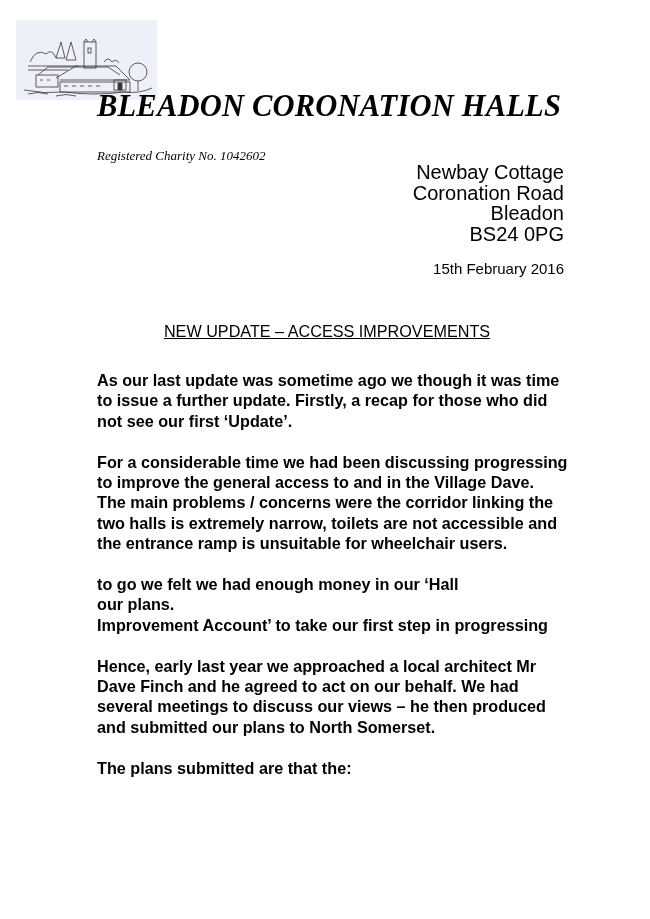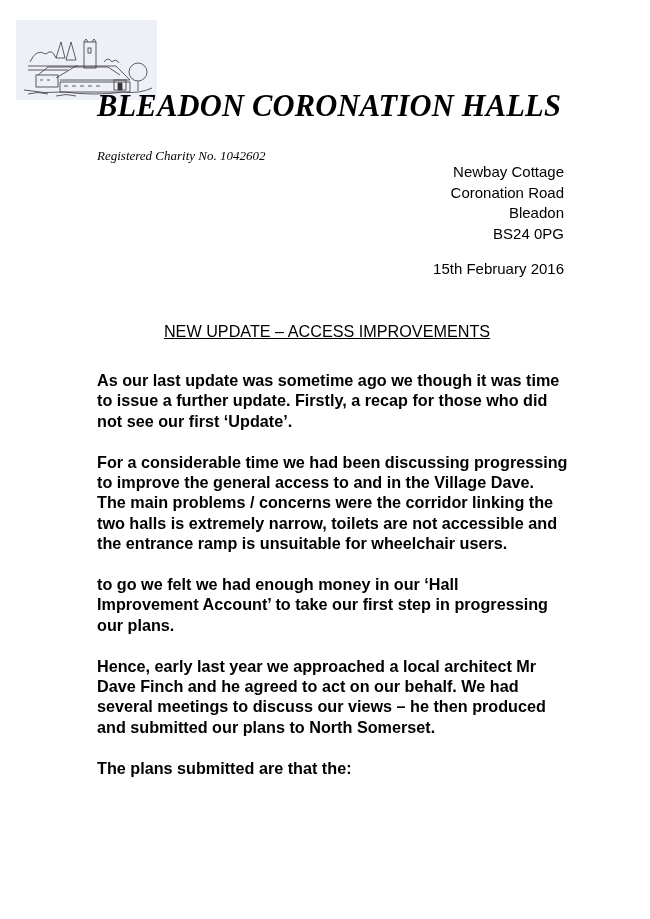--- a/index.html
+++ b/index.html
@@ -1,21 +1,21 @@
 <!DOCTYPE html>
 <html><head>
   <meta charset="utf-8">
   <style>
     html, body { margin: 0; padding: 0; background: #ffffff; }
     body { width: 650px; height: 919px; position: relative; overflow: hidden; color: #000; }
     .logo { position: absolute; left: 16px; top: 20px; width: 141px; height: 80px; background: #eef0f8; }
     .logo svg { width: 100%; height: 100%; display: block; }
     .org-name { position: absolute; left: 97px; top: 91px; font-family: "Liberation Serif", serif; font-style: italic; font-weight: bold; font-size: 30.5px; letter-spacing: 0.2px; white-space: nowrap; line-height: 1; }
     .charity { position: absolute; left: 97px; top: 148px; font-family: "Liberation Serif", serif; font-style: italic; font-size: 13px; white-space: nowrap; }
-    .address { position: absolute; right: 86px; top: 162px; text-align: right; font-family: "Liberation Sans", sans-serif; font-size: 15px; line-height: 20.5px; }
+    .address { position: absolute; right: 86px; top: 162px; text-align: right; font-family: "Liberation Sans", sans-serif; font-size: 20px; line-height: 20.5px; }
     .date { position: absolute; right: 86px; top: 260px; font-family: "Liberation Sans", sans-serif; font-size: 15px; }
     .heading { position: absolute; left: 0; width: 650px; top: 322px; text-align: center; font-family: "Liberation Sans", sans-serif; font-size: 16.2px; text-decoration: underline; padding-left: 2px; }
     .body { position: absolute; left: 97px; top: 370px; width: 480px; font-family: "Liberation Sans", sans-serif; font-size: 16.2px; line-height: 20.4px; font-weight: bold; }
     .body p { margin: 0 0 20.4px 0; }
     .line { display: block; white-space: nowrap; }
   </style>
 </head>
 <body>
 
 <div class="logo">
@@ -73,22 +73,22 @@
   </p>
   <p>
     <span class="line">For a considerable time we had been discussing progressing</span>
     <span class="line">to improve the general access to and in the Village Dave.</span>
     <span class="line">The main problems / concerns were the corridor linking the</span>
     <span class="line">two halls is extremely narrow, toilets are not accessible and</span>
     <span class="line">the entrance ramp is unsuitable for wheelchair users.</span>
   </p>
   <p>
     <span class="line">to go we felt we had enough money in our ‘Hall</span>
+    <span class="line">our plans.</span>
     <span class="line">Improvement Account’ to take our first step in progressing</span>
-    <span class="line">our plans.</span>
   </p>
   <p>
     <span class="line">Hence, early last year we approached a local architect Mr</span>
     <span class="line">Dave Finch and he agreed to act on our behalf.  We had</span>
     <span class="line">several meetings to discuss our views – he then produced</span>
     <span class="line">and submitted our plans to North Somerset.</span>
   </p>
   <p>
     <span class="line">The plans submitted are that the:</span>
   </p>

